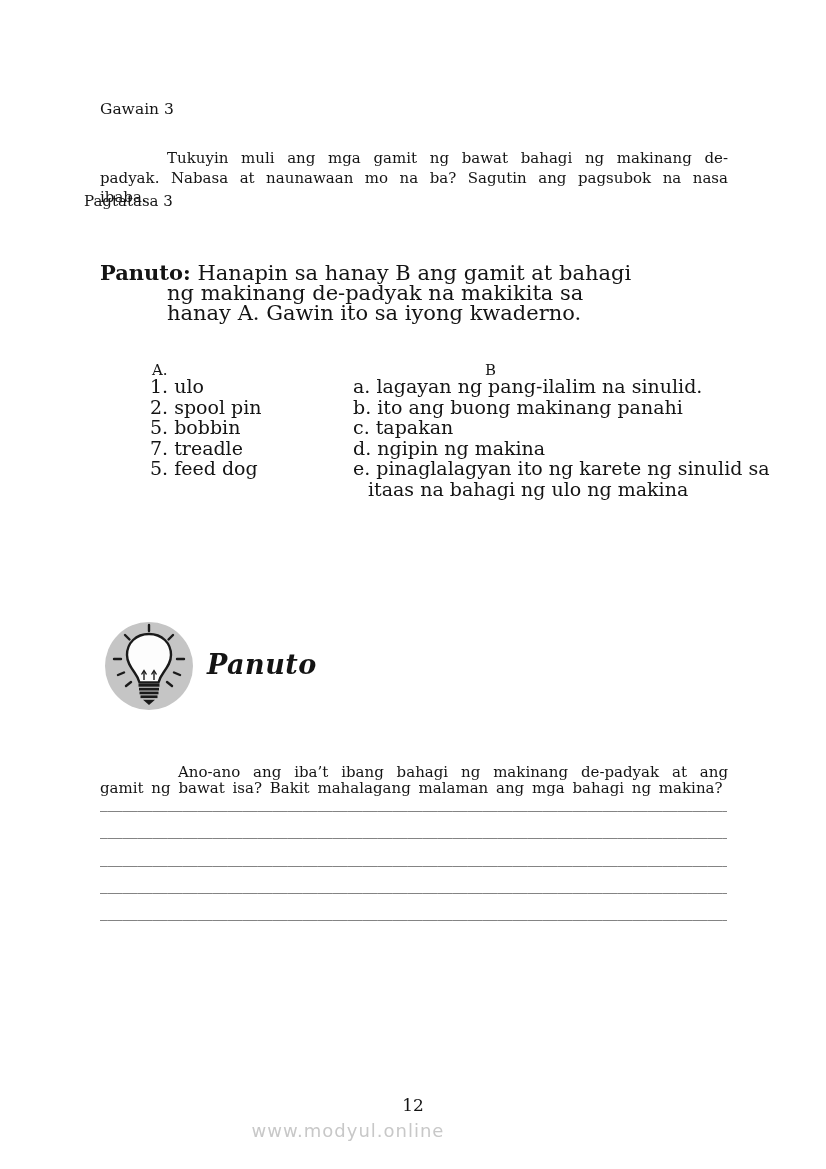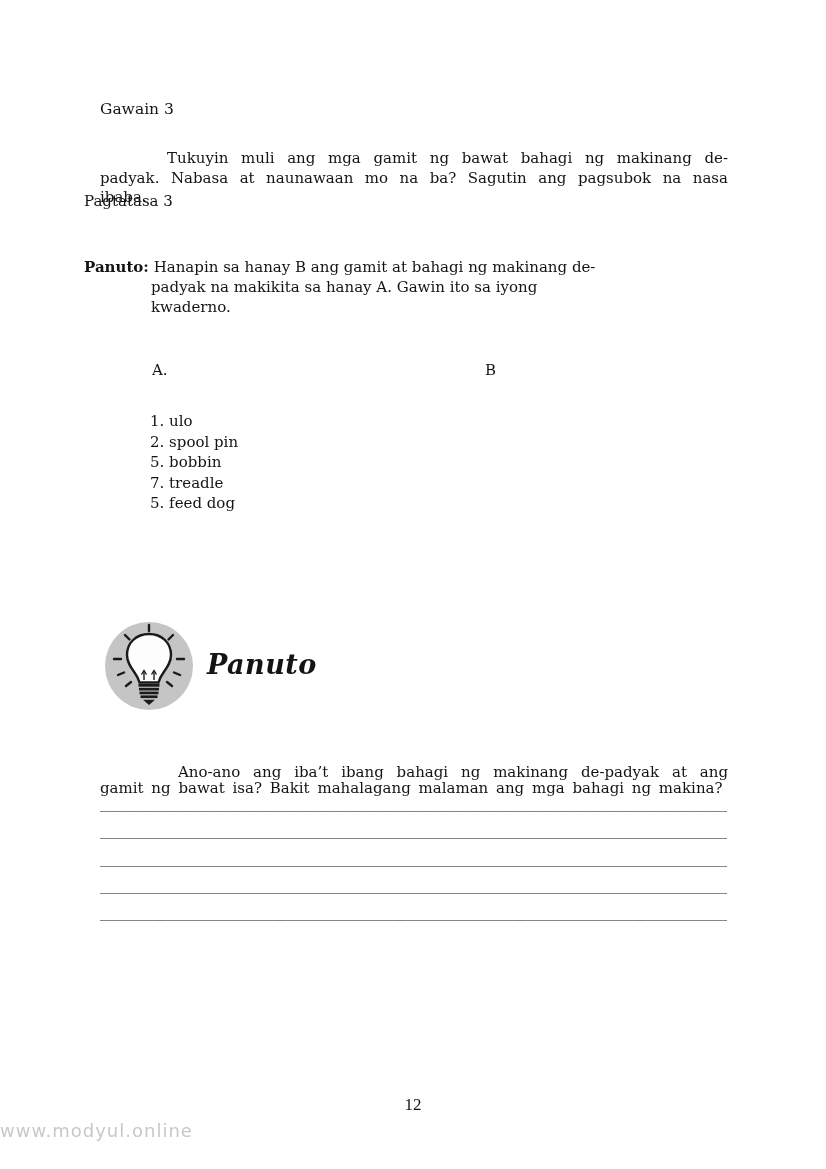--- a/index.html
+++ b/index.html
@@ -37,41 +37,41 @@
   }
   .pagtatasa {
     position: absolute;
     left: 84px;
     top: 191px;
     font-size: 15px;
     line-height: 20px;
   }
   .panuto {
     position: absolute;
-    left: 84px;
+    left: 100px;
     top: 242px;
     width: 470px;
-    font-size: 15px;
+    font-size: 21px;
     line-height: 20px;
     padding-left: 67px;
     text-indent: -67px;
   }
   .panuto .panuto-label { font-weight: bold; }
   .col-header {
     position: absolute;
     top: 360px;
     font-size: 15px;
     line-height: 20px;
   }
   .col-a-header { left: 152px; }
   .col-b-header { left: 485px; }
   .match-col {
     position: absolute;
-    top: 411px;
-    font-size: 15px;
+    top: 376px;
+    font-size: 19px;
     line-height: 20.6px;
   }
   .match-col-a { left: 150px; }
   .match-col-b { left: 353px; }
   .match-item.cont { padding-left: 15px; }
   .bulb-badge {
     position: absolute;
     left: 105px;
     top: 622px;
     width: 88px;
@@ -116,27 +116,27 @@
     letter-spacing: 0;
   }
   .page-number {
     position: absolute;
     left: 0;
     top: 1094px;
     width: 826px;
     text-align: center;
     font-size: 17px;
     line-height: 22px;
-    font-family: Liberation Serif, serif;
   }
   .watermark {
     position: absolute;
     left: 0;
     top: 1119px;
     width: 696px;
+    text-align: center;
     font-size: 18px;
     line-height: 24px;
     color: #c8c8c8;
     font-family: "DejaVu Sans", sans-serif;
     letter-spacing: 1px;
   }
 </style>
 </head>
 <body>
 
@@ -154,20 +154,28 @@
   <div class="col-header col-b-header">B</div>
 
   <div class="match-col match-col-a">
     <div class="match-item">1. ulo</div>
     <div class="match-item">2. spool pin</div>
     <div class="match-item">5. bobbin</div>
     <div class="match-item">7. treadle</div>
     <div class="match-item">5. feed dog</div>
   </div>
 
+  <div class="match-col match-col-b">
+    <div class="match-item">a. lagayan ng pang-ilalim na sinulid.</div>
+    <div class="match-item">b. ito ang buong makinang panahi</div>
+    <div class="match-item">c. tapakan</div>
+    <div class="match-item">d. ngipin ng makina</div>
+    <div class="match-item">e. pinaglalagyan ito ng karete ng sinulid sa</div>
+    <div class="match-item cont">itaas na bahagi ng ulo ng makina</div>
+  </div>
 
   <span class="bulb-badge">
     <svg viewBox="0 0 88 88" width="88" height="88" aria-hidden="true">
       <circle cx="44" cy="44" r="44" fill="#c5c5c5"></circle>
 
       <g stroke="#1a1a1a" stroke-width="2.4" stroke-linecap="round">
         <path d="M44 3 L44 9"></path>
         <path d="M20 13 L24.5 17.5"></path>
         <path d="M68 13 L63.5 17.5"></path>
         <path d="M9 37 L16 37"></path>

